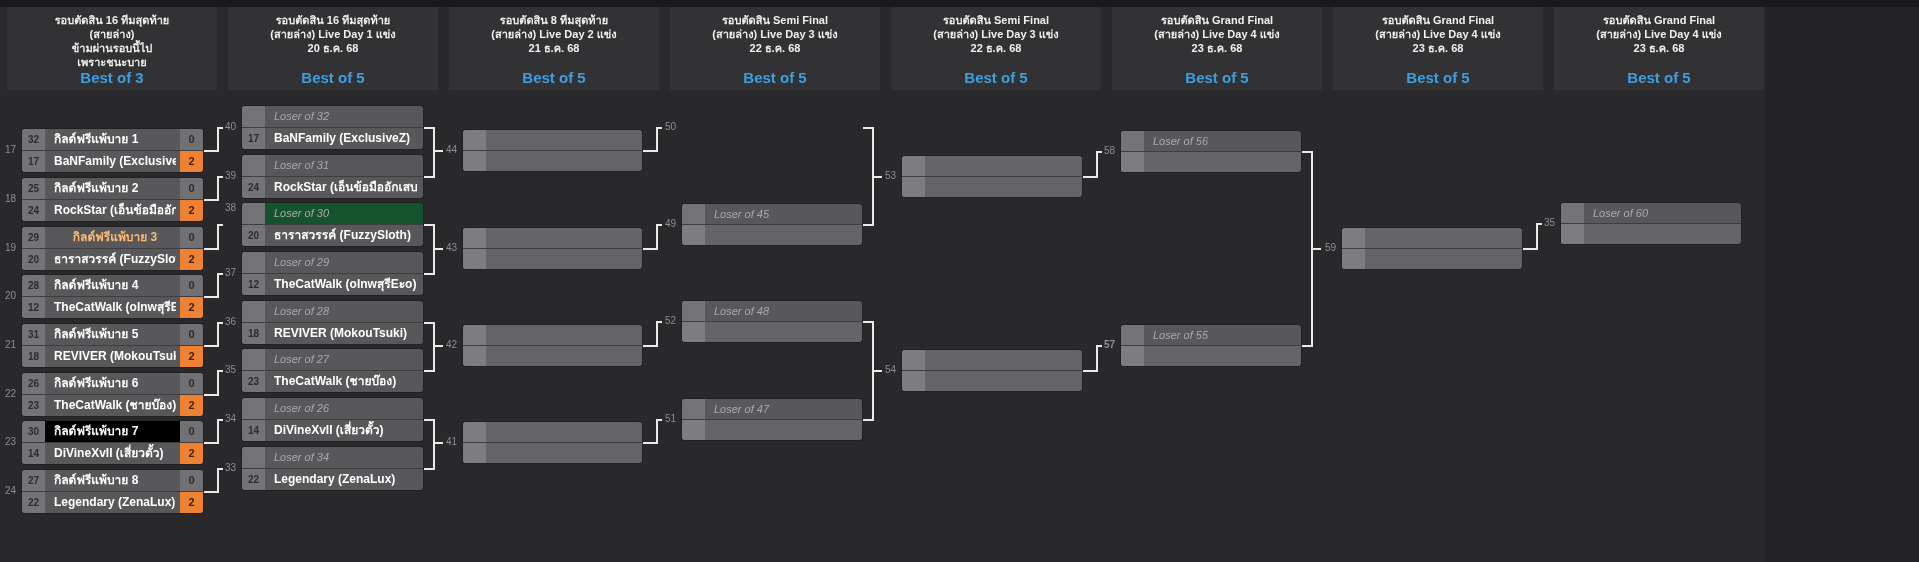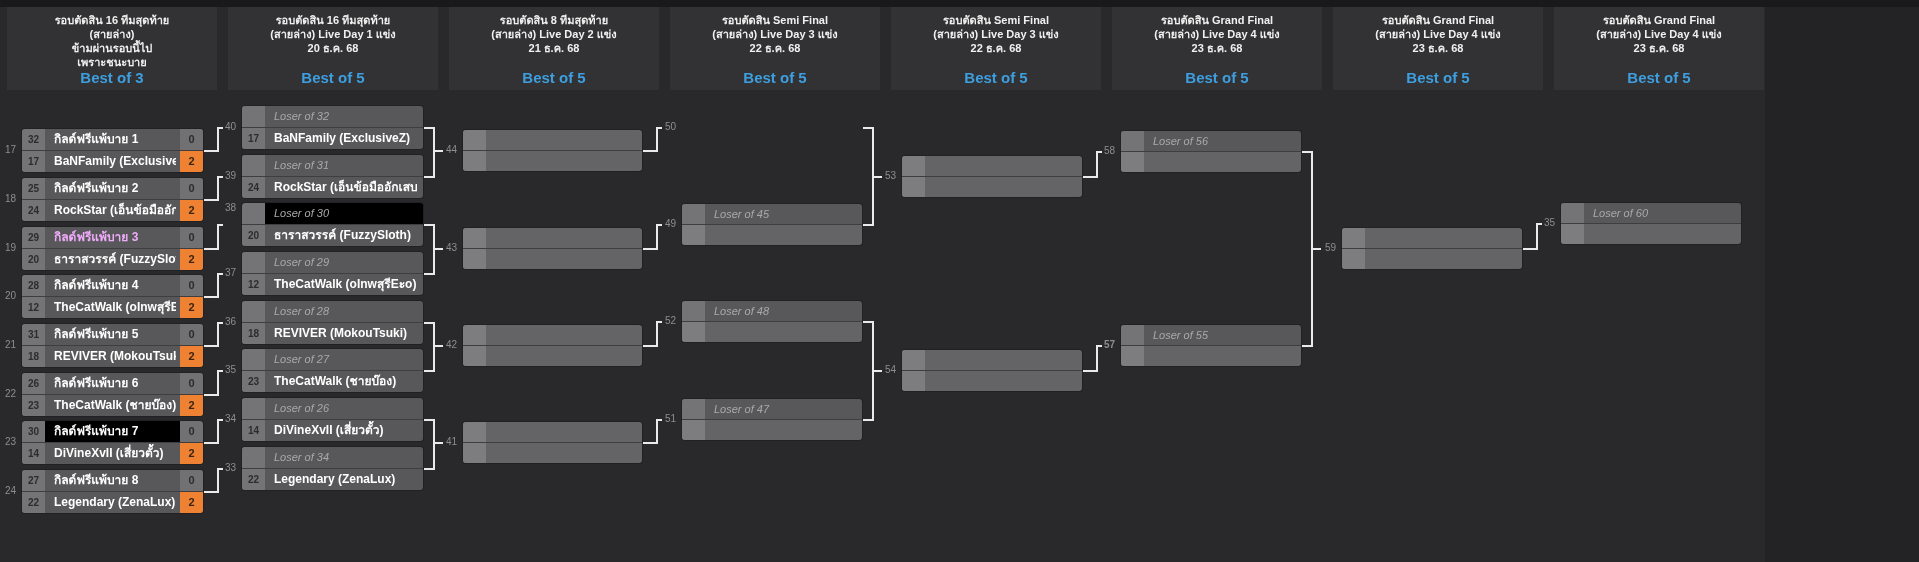--- a/index.html
+++ b/index.html
@@ -115,21 +115,21 @@
       <div class="slot-row" style="height: 21px; background: rgb(88, 88, 90);">
         <div class="seed-cell" style="width: 23px; line-height: 21px; background: rgb(116, 116, 118); color: rgb(44, 44, 46);">24</div>
         <div class="team-name" style="line-height: 21px; margin-left: 32px; margin-right: 27px; color: rgb(255, 255, 255);">RockStar (เอ็นข้อมืออักเสบ</div>
         <div class="score-cell" style="width: 23px; line-height: 21px; background: rgb(238, 130, 50); color: rgb(58, 36, 15);">2</div>
       </div>
     </div>
     <div class="match-number" style="left: -18px; top: 192.5px; color: rgb(142, 142, 144);">18</div>
     <div class="match-box" style="left: 22px; top: 227px; width: 181px; height: 43px;">
       <div class="slot-row" style="height: 21px; background: rgb(88, 88, 90);">
         <div class="seed-cell" style="width: 23px; line-height: 21px; background: rgb(116, 116, 118); color: rgb(44, 44, 46);">29</div>
-        <div class="team-name" style="line-height: 21px; margin-left: 32px; margin-right: 27px; color: #f0abfc;">กิลด์ฟรีแพ้บาย 3</div>
+        <div class="team-name" style="line-height: 21px; margin-left: 32px; margin-right: 27px; color: #fdba74; text-align: center;">กิลด์ฟรีแพ้บาย 3</div>
         <div class="score-cell" style="width: 23px; line-height: 21px; background: rgb(113, 113, 115); color: rgb(44, 44, 46);">0</div>
       </div>
       <div class="slot-row" style="height: 21px; background: rgb(88, 88, 90);">
         <div class="seed-cell" style="width: 23px; line-height: 21px; background: rgb(116, 116, 118); color: rgb(44, 44, 46);">20</div>
         <div class="team-name" style="line-height: 21px; margin-left: 32px; margin-right: 27px; color: rgb(255, 255, 255);">ธาราสวรรค์ (FuzzySloth)</div>
         <div class="score-cell" style="width: 23px; line-height: 21px; background: rgb(238, 130, 50); color: rgb(58, 36, 15);">2</div>
       </div>
     </div>
     <div class="match-number" style="left: -18px; top: 241.5px; color: rgb(142, 142, 144);">19</div>
     <div class="match-box" style="left: 22px; top: 275px; width: 181px; height: 43px;">
@@ -213,21 +213,21 @@
         <div class="seed-cell" style="width: 23px; line-height: 21px; background: rgb(116, 116, 118); color: rgb(44, 44, 46);"></div>
         <div class="loser-name" style="line-height: 21px; margin-left: 32px; margin-right: 4px; color: rgb(169, 169, 171);">Loser of 31</div>
       </div>
       <div class="slot-row" style="height: 21px; background: rgb(88, 88, 90);">
         <div class="seed-cell" style="width: 23px; line-height: 21px; background: rgb(116, 116, 118); color: rgb(44, 44, 46);">24</div>
         <div class="team-name" style="line-height: 21px; margin-left: 32px; margin-right: 4px; color: rgb(255, 255, 255);">RockStar (เอ็นข้อมืออักเสบ</div>
       </div>
     </div>
     <div class="match-number" style="left: 202px; top: 169.5px; color: rgb(142, 142, 144);">39</div>
     <div class="match-box" style="left: 242px; top: 203px; width: 181px; height: 43px;">
-      <div class="slot-row" style="height: 21px; background: #000000;">
+      <div class="slot-row" style="height: 21px; background: #14532d;">
         <div class="seed-cell" style="width: 23px; line-height: 21px; background: rgb(116, 116, 118); color: rgb(44, 44, 46);"></div>
         <div class="loser-name" style="line-height: 21px; margin-left: 32px; margin-right: 4px; color: rgb(169, 169, 171);">Loser of 30</div>
       </div>
       <div class="slot-row" style="height: 21px; background: rgb(88, 88, 90);">
         <div class="seed-cell" style="width: 23px; line-height: 21px; background: rgb(116, 116, 118); color: rgb(44, 44, 46);">20</div>
         <div class="team-name" style="line-height: 21px; margin-left: 32px; margin-right: 4px; color: rgb(255, 255, 255);">ธาราสวรรค์ (FuzzySloth)</div>
       </div>
     </div>
     <div class="match-number" style="left: 202px; top: 202px; color: rgb(142, 142, 144);">38</div>
     <div class="match-box" style="left: 242px; top: 252px; width: 181px; height: 43px;">

